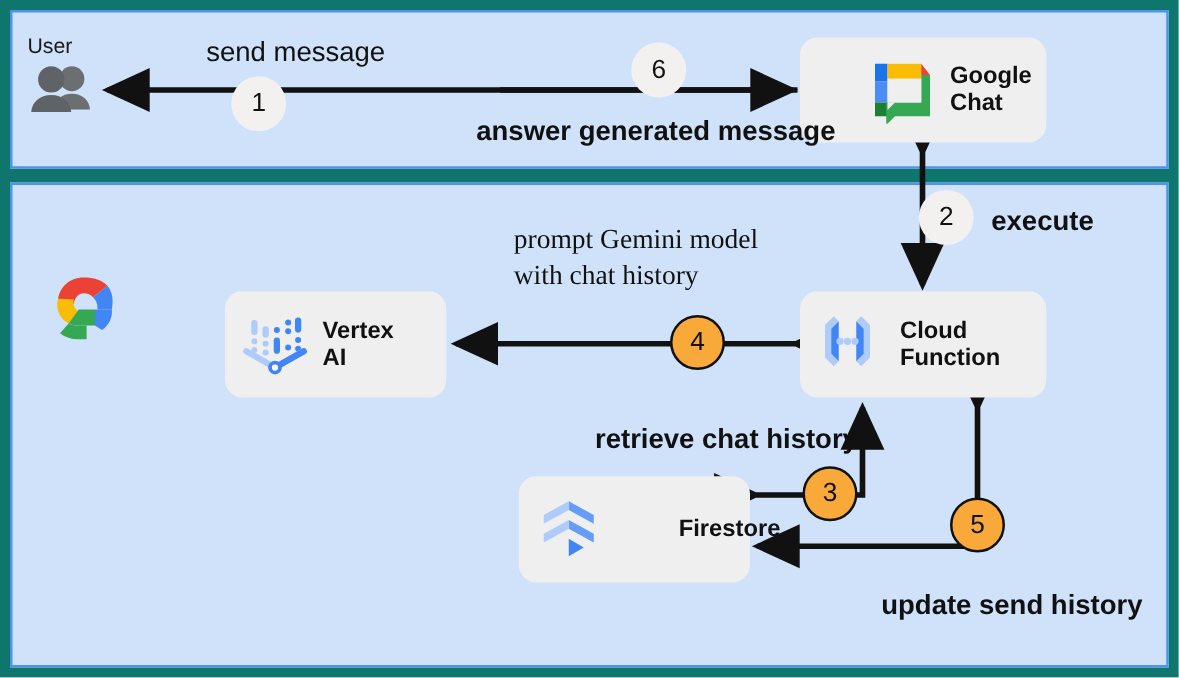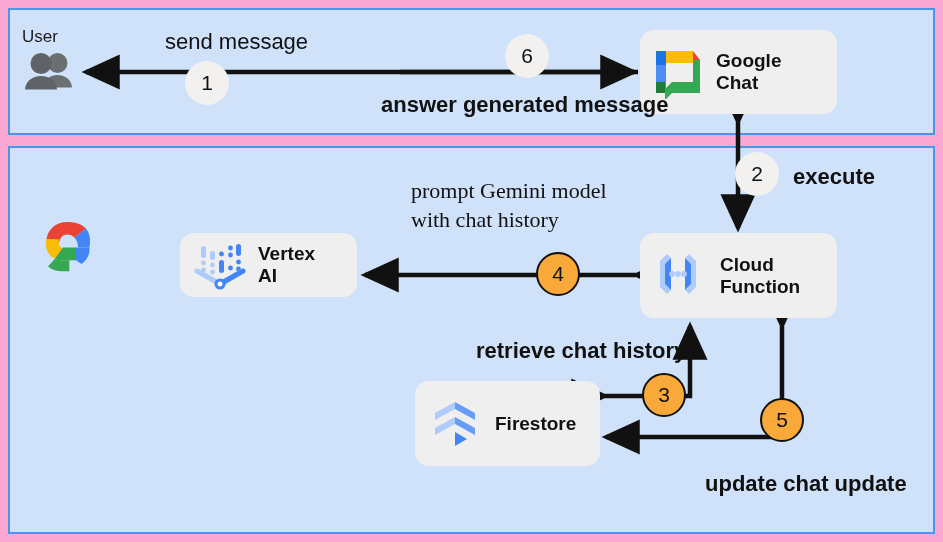--- a/index.html
+++ b/index.html
@@ -7,21 +7,21 @@
     padding: 0;
     background: #ebebeb;
   }
   body {
     font-family: "Liberation Sans", sans-serif;
   }
   #canvas {
     position: relative;
     width: 943px;
     height: 542px;
-    background: #f9a8d4;
+    background: #0f766e;
     overflow: hidden;
   }
   .panel {
     position: absolute;
     background: #cfe2fa;
     border: 2px solid #4e94e8;
     box-sizing: border-box;
   }
   #panel-user   { left: 8px;  top: 8px;   width: 927px; height: 127px; }
   #panel-gcp    { left: 8px;  top: 146px; width: 927px; height: 388px; }
@@ -45,24 +45,24 @@
     align-items: center;
     box-sizing: border-box;
   }
   .svc-label {
     font-size: 19px;
     font-weight: bold;
     color: #111;
     line-height: 1.15;
     white-space: pre-line;
   }
-  #box-google-chat    { left: 640px; top: 30px;  width: 197px; height: 84px; }
-  #box-vertex-ai      { left: 180px; top: 233px; width: 177px; height: 64px; }
+  #box-google-chat    { left: 640px; top: 30px;  width: 197px; height: 84px; padding-left: 44px; }
+  #box-vertex-ai      { left: 180px; top: 233px; width: 177px; height: 85px; }
   #box-cloud-function { left: 640px; top: 233px; width: 197px; height: 85px; }
-  #box-firestore      { left: 415px; top: 381px; width: 185px; height: 85px; }
+  #box-firestore      { left: 415px; top: 381px; width: 185px; height: 85px; gap: 48px; }
 
   #box-google-chat .ic     { margin-left: 8px; margin-right: 10px; }
   #box-vertex-ai .ic       { margin-left: 10px; margin-right: 10px; }
   #box-cloud-function .ic  { margin-left: 10px; margin-right: 14px; }
   #box-firestore .ic       { margin-left: 14px; margin-right: 14px; }
 
   .edge-label {
     position: absolute;
     font-size: 22px;
     color: #111;
@@ -229,21 +229,21 @@
     </span>
     <span class="svc-label">Firestore</span>
   </div>
 
   <div class="edge-label" id="lbl-send-message">send message</div>
   <div class="edge-label" id="lbl-answer-message">answer generated message</div>
   <div class="edge-label" id="lbl-execute">execute</div>
   <div class="edge-label center" id="lbl-prompt-gemini">prompt Gemini model
 with chat history</div>
   <div class="edge-label" id="lbl-retrieve">retrieve chat history</div>
-  <div class="edge-label" id="lbl-update">update chat update</div>
+  <div class="edge-label" id="lbl-update">update send history</div>
 
   <div class="step plain" id="step-1">1</div>
   <div class="step plain" id="step-2">2</div>
   <div class="step accent" id="step-3">3</div>
   <div class="step accent" id="step-4">4</div>
   <div class="step accent" id="step-5">5</div>
   <div class="step plain" id="step-6">6</div>
 
 </div>
 

